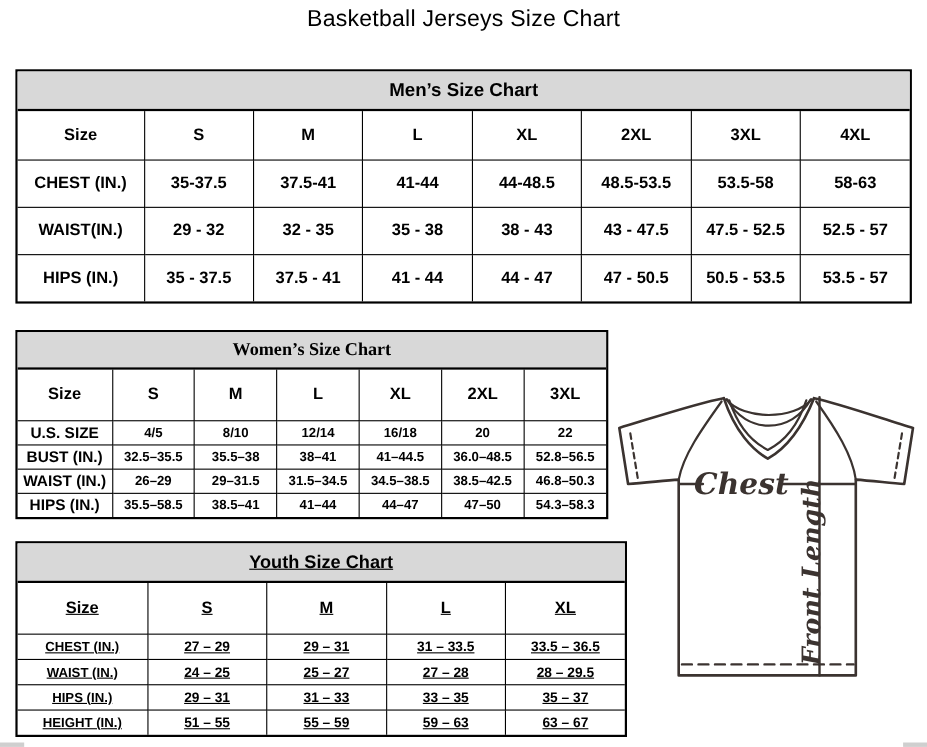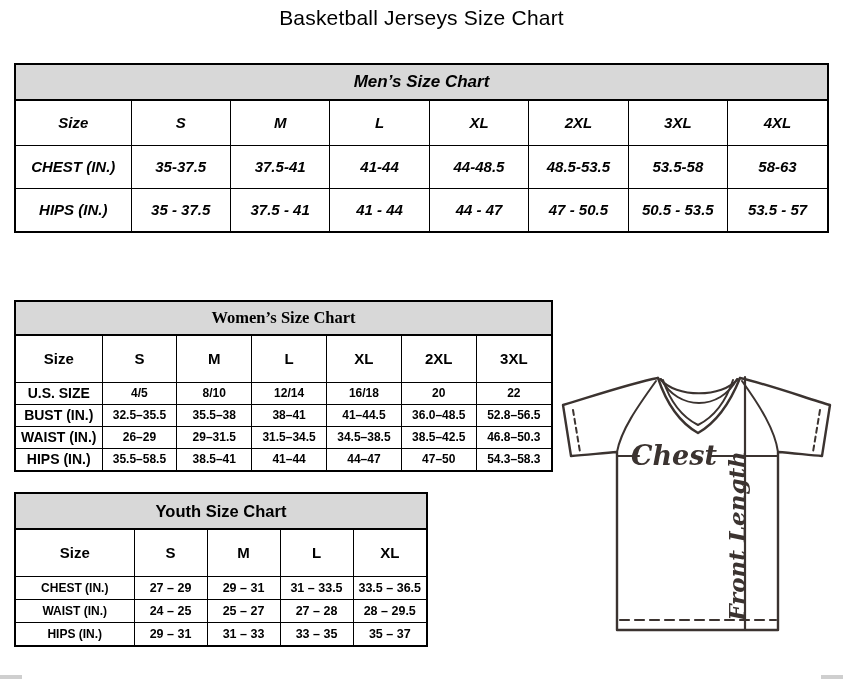--- a/index.html
+++ b/index.html
@@ -27,41 +27,41 @@
     display: flex; align-items: center; justify-content: center;
     font-weight: bold;
   }
   table { border-collapse: collapse; table-layout: fixed; width: 100%; border-style: hidden; }
   th, td {
     border: 1px solid #000;
     text-align: center; vertical-align: middle;
     font-weight: bold; overflow: hidden; white-space: nowrap;
   }
   
-  #men { left: 14px; top: 63px; width: 815px; font-style: italic; }
+  #men { left: 14px; top: 63px; width: 815px; }
   #men .caption { height: 36px; font-size: 17px; }
   #men th:first-child { width: 115px; }
   #men thead th { height: 44px; font-size: 15px; }
   #men tbody th, #men tbody td { height: 43px; font-size: 15px; }
   
   #women { left: 14px; top: 300px; width: 539px; }
   #women .caption { height: 34px; font-size: 16.5px; font-family: Liberation Serif, serif; }
   #women th:first-child { width: 86px; }
   #women thead th { height: 46px; font-size: 15px; }
   #women tbody th { height: 22px; font-size: 14px; }
   #women tbody td { height: 22px; font-size: 12px; }
   
-  #youth { left: 14px; top: 492px; width: 414px; }
+  #youth { left: 14px; top: 492px; width: 556px; text-decoration: underline; }
   #youth .caption { height: 36px; font-size: 16.5px; }
   #youth th:first-child { width: 118px; }
   #youth thead th { height: 46px; font-size: 15px; }
   #youth tbody th { height: 23px; font-size: 12px; }
   #youth tbody td { height: 23px; font-size: 12.5px; }
   
-  #jersey-wrap { position: absolute; left: 556px; top: 368px; width: 287px; height: 272px; text-align: center; }
+  #jersey-wrap { position: absolute; left: 556px; top: 352px; width: 287px; height: 272px; text-align: center; }
   #jersey-wrap svg { display: block; }
   .jersey-label {
     font-family: "DejaVu Serif", "Liberation Serif", serif;
     font-style: italic; font-weight: bold;
     fill: #3b3330;
   }
   .corner-artifact { position: absolute; background: #cfcfcf; height: 4px; width: 22px; bottom: 0; }
 </style>
 </head>
 <body style="--header-bg: #d8d8d8;">
@@ -88,20 +88,30 @@
           <th>CHEST (IN.)</th>
           <td>35-37.5</td>
           <td>37.5-41</td>
           <td>41-44</td>
           <td>44-48.5</td>
           <td>48.5-53.5</td>
           <td>53.5-58</td>
           <td>58-63</td>
         </tr>
         <tr>
+          <th>WAIST(IN.)</th>
+          <td>29 - 32</td>
+          <td>32 - 35</td>
+          <td>35 - 38</td>
+          <td>38 - 43</td>
+          <td>43 - 47.5</td>
+          <td>47.5 - 52.5</td>
+          <td>52.5 - 57</td>
+        </tr>
+        <tr>
           <th>HIPS (IN.)</th>
           <td>35 - 37.5</td>
           <td>37.5 - 41</td>
           <td>41 - 44</td>
           <td>44 - 47</td>
           <td>47 - 50.5</td>
           <td>50.5 - 53.5</td>
           <td>53.5 - 57</td>
         </tr>
       </tbody>
@@ -189,20 +199,27 @@
           <td>25 – 27</td>
           <td>27 – 28</td>
           <td>28 – 29.5</td>
         </tr>
         <tr>
           <th>HIPS (IN.)</th>
           <td>29 – 31</td>
           <td>31 – 33</td>
           <td>33 – 35</td>
           <td>35 – 37</td>
+        </tr>
+        <tr>
+          <th>HEIGHT (IN.)</th>
+          <td>51 – 55</td>
+          <td>55 – 59</td>
+          <td>59 – 63</td>
+          <td>63 – 67</td>
         </tr>
       </tbody>
     </table>
 </div>
 
 <div id="jersey-wrap">
   <svg width="287" height="272" viewBox="0 0 287 272">
     <g stroke="#3b3330" fill="none" stroke-linejoin="round" stroke-linecap="round">
 
       <path stroke-width="2.4" d="

